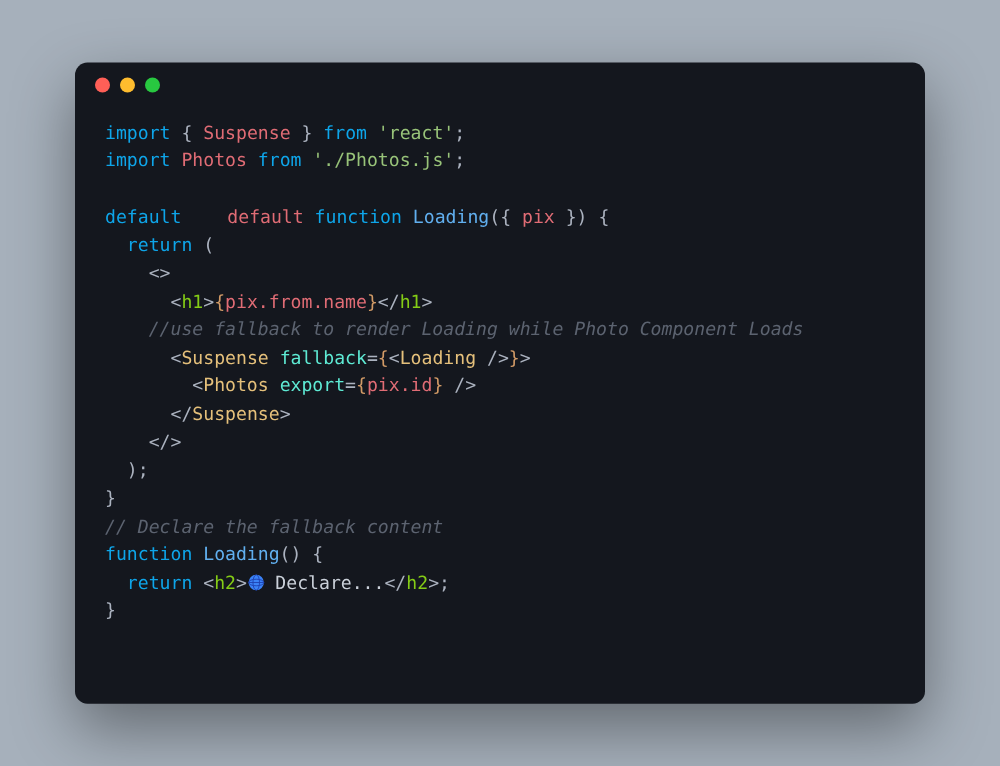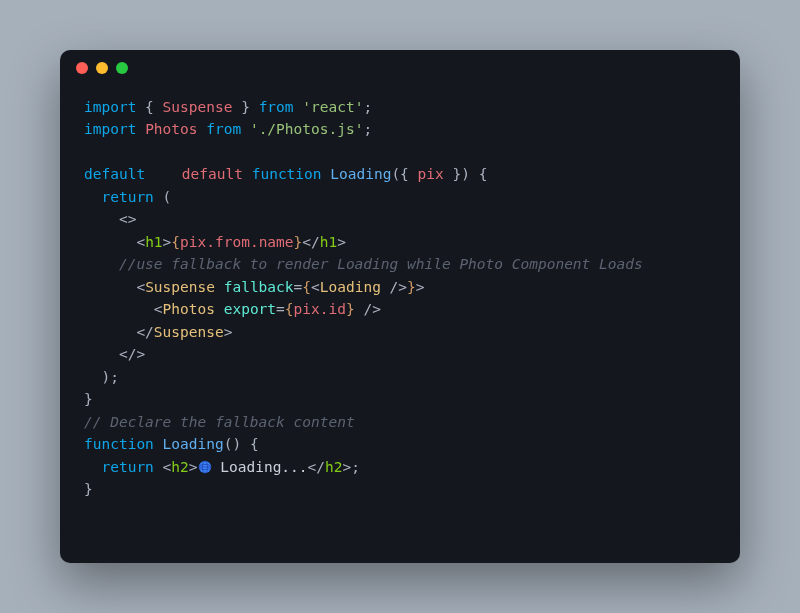--- a/index.html
+++ b/index.html
@@ -88,15 +88,15 @@
 <span><span>    </span><span class="c-punct">&lt;/&gt;</span></span>
 <span><span>  </span><span class="c-punct">);</span></span>
 <span><span class="c-punct">}</span></span>
 <span><span class="c-comment">// Declare the fallback content</span></span>
 <span><span class="c-keyword">function</span><span> </span><span class="c-func">Loading</span><span class="c-punct">() {</span></span>
 <span><span>  </span><span class="c-keyword">return</span><span> </span><span class="c-punct">&lt;</span><span class="c-tag">h2</span><span class="c-punct">&gt;</span><svg class="emoji" viewBox="0 0 16 16">
           <circle cx="8" cy="8" r="7" fill="#3b82f6"></circle>
           <ellipse cx="8" cy="8" rx="7" ry="3" fill="none" stroke="#1e40af" stroke-width="0.8"></ellipse>
           <ellipse cx="8" cy="8" rx="3" ry="7" fill="none" stroke="#1e40af" stroke-width="0.8"></ellipse>
           <line x1="1" y1="8" x2="15" y2="8" stroke="#1e40af" stroke-width="0.8"></line>
-        </svg><span class="c-text"> Loading...</span><span class="c-punct">&lt;/</span><span class="c-tag">h2</span><span class="c-punct">&gt;</span><span class="c-punct">;</span></span>
+        </svg><span class="c-text"> Declare...</span><span class="c-punct">&lt;/</span><span class="c-tag">h2</span><span class="c-punct">&gt;</span><span class="c-punct">;</span></span>
 <span><span class="c-punct">}</span></span></div>
 </div>
 
 </body></html>

